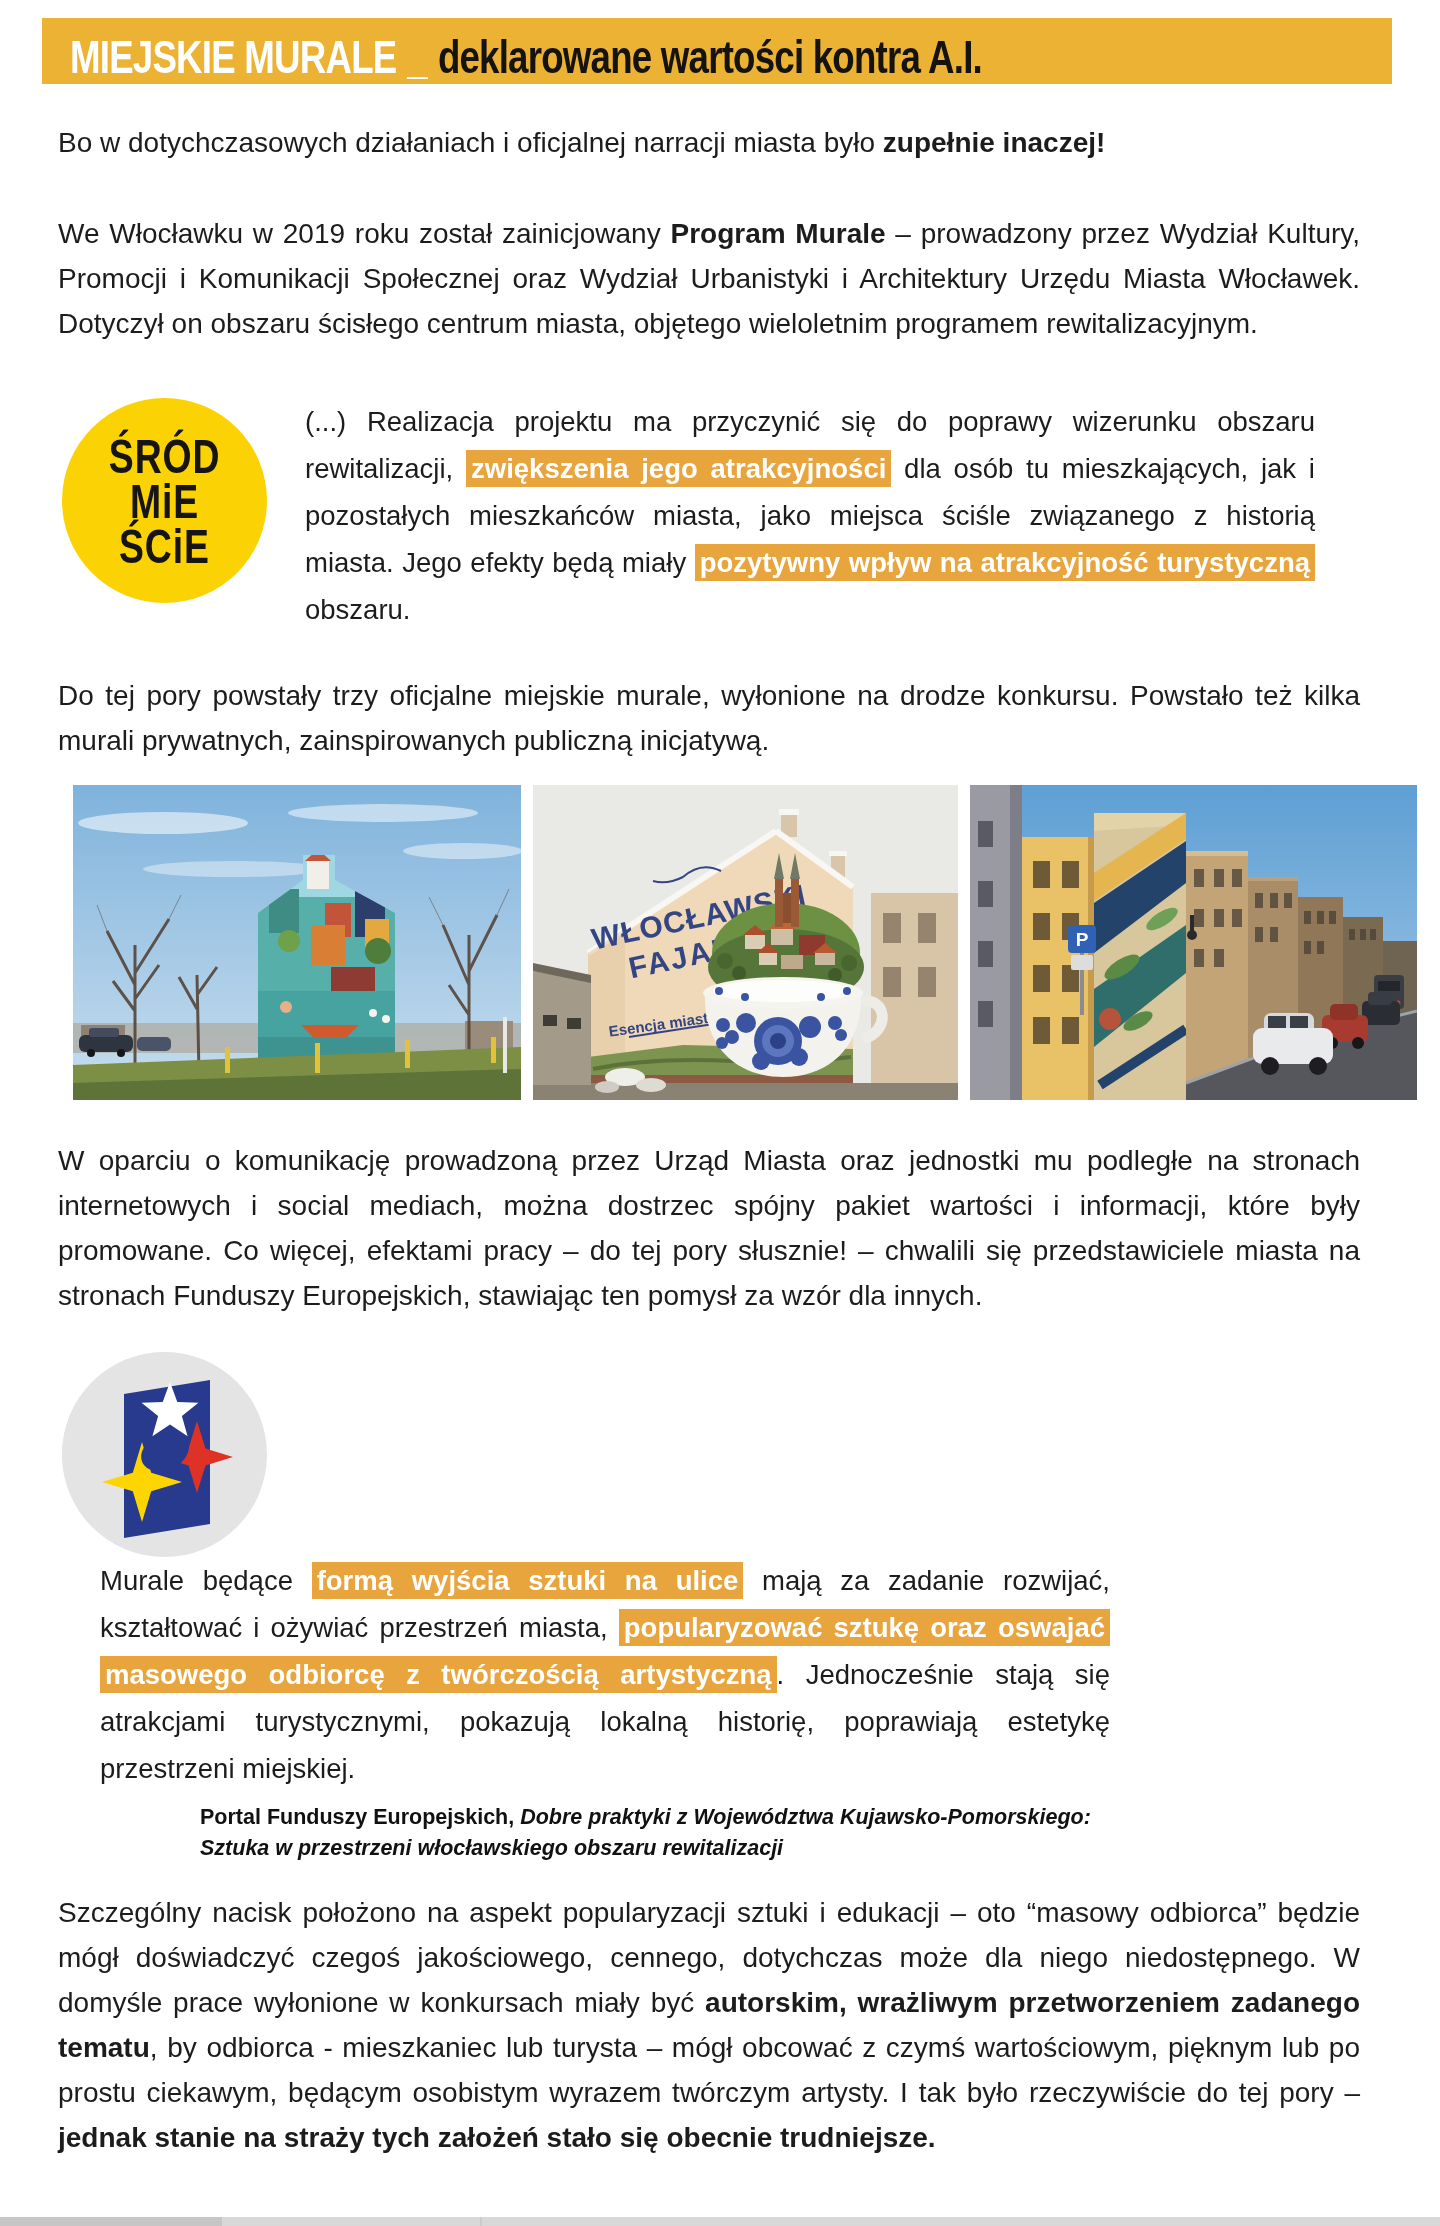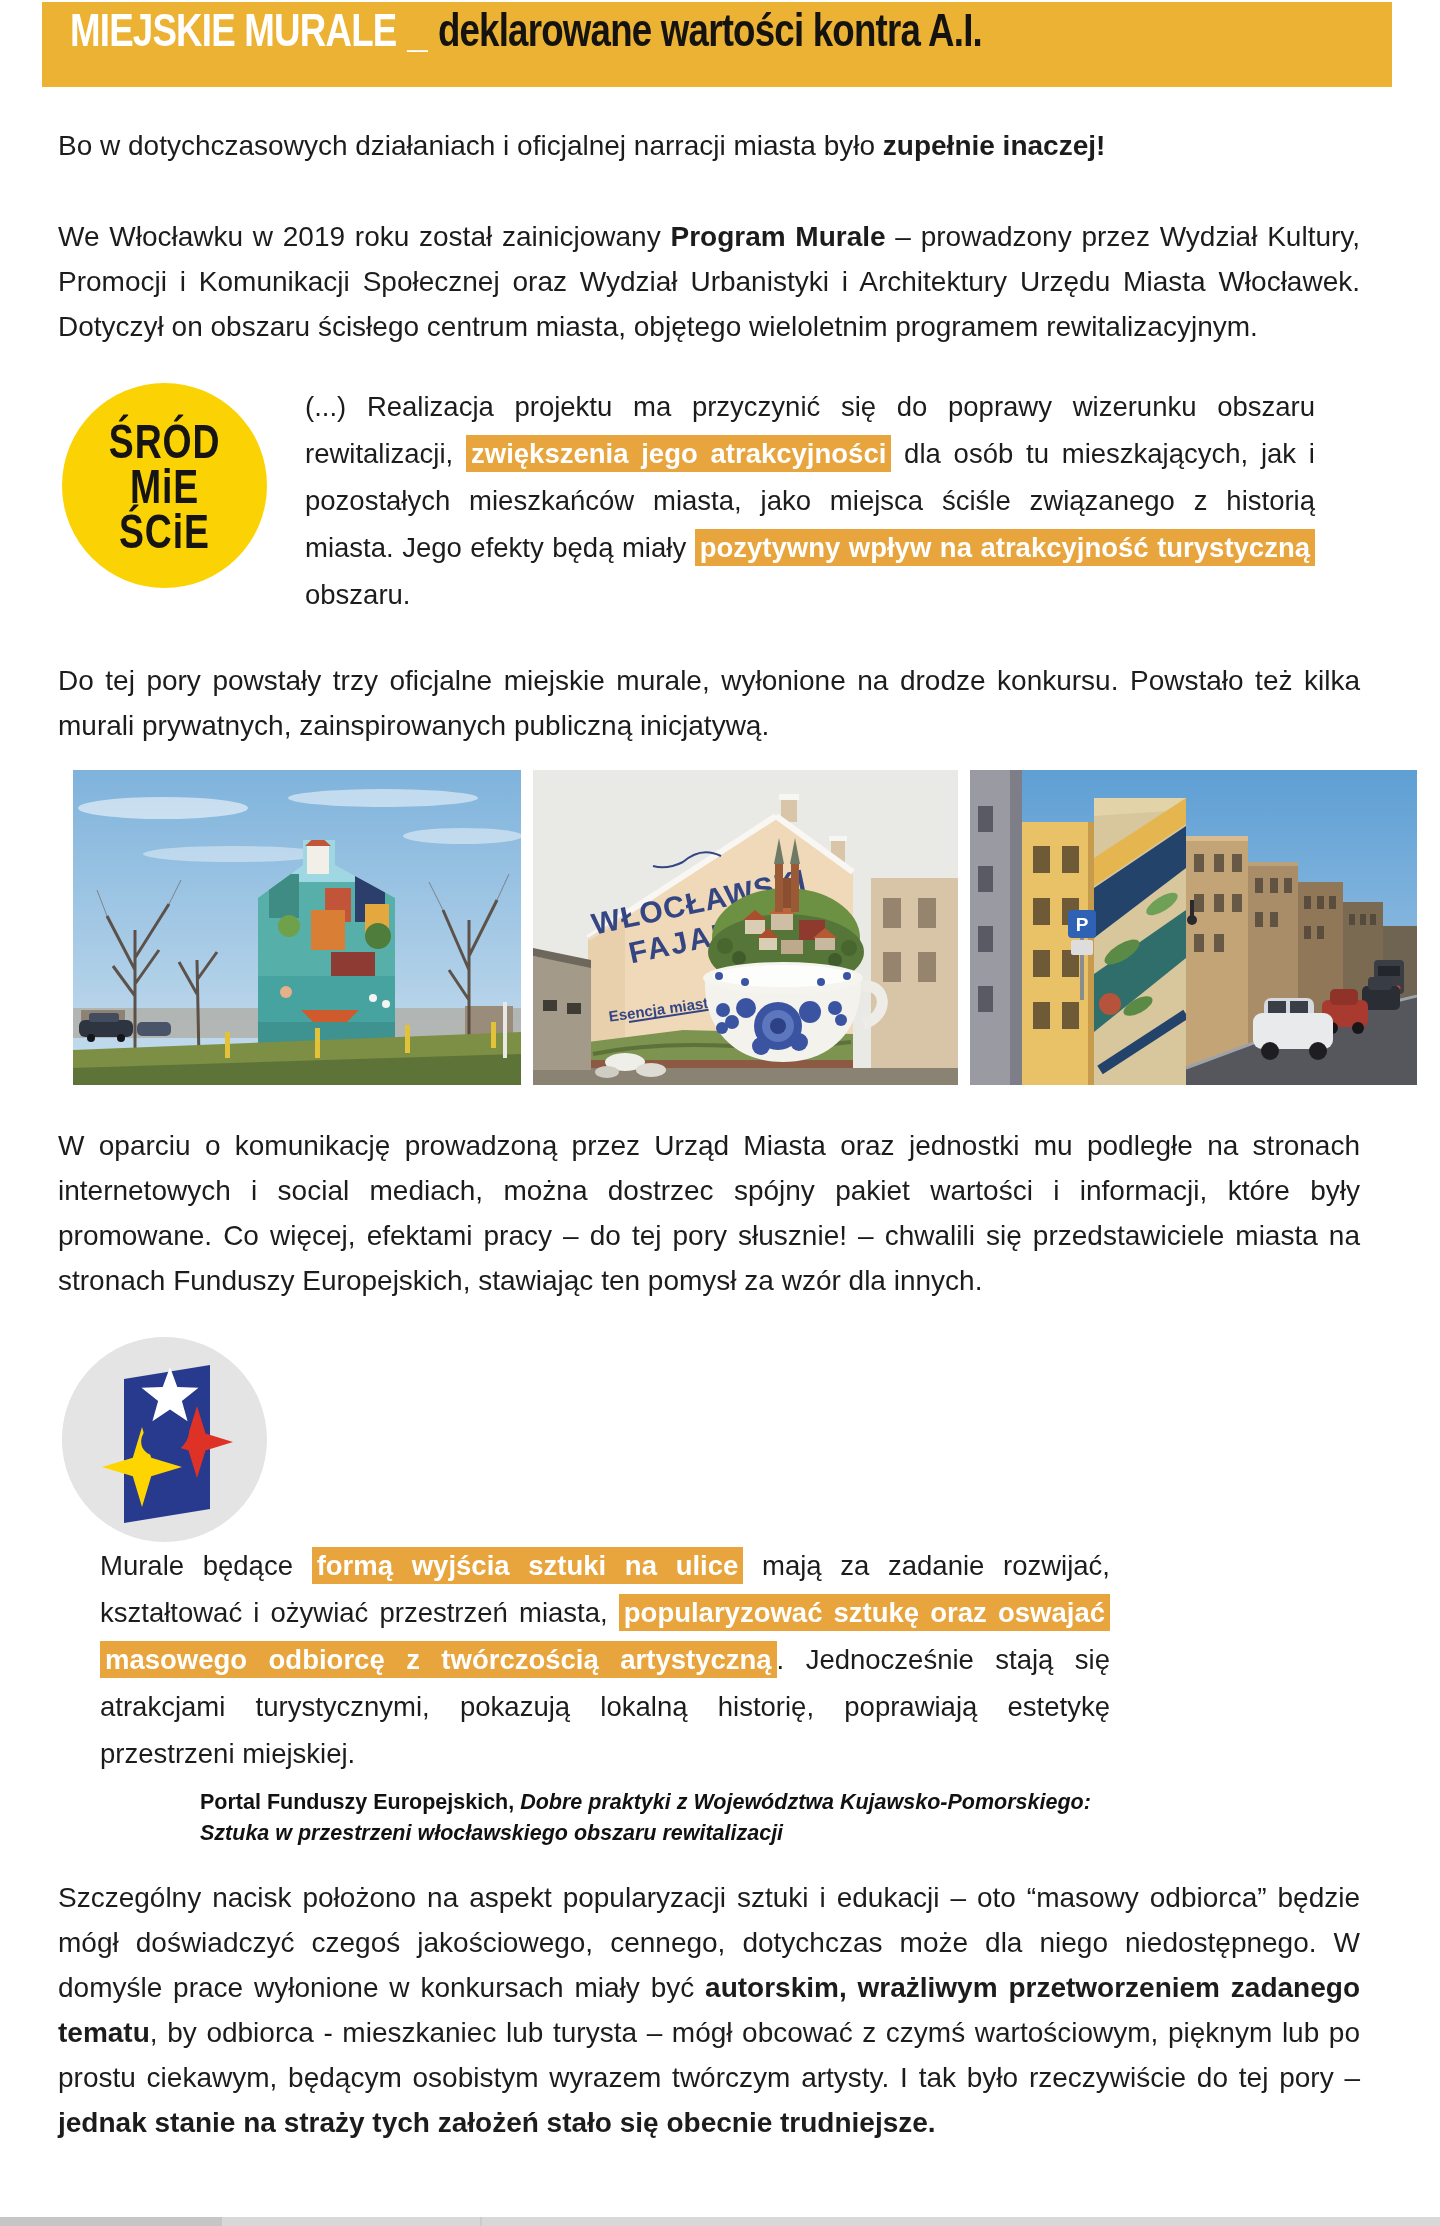--- a/index.html
+++ b/index.html
@@ -3,22 +3,22 @@
 <meta charset="utf-8">
 <style>
   * { margin:0; padding:0; box-sizing:border-box; }
   html,body { background:#ffffff; }
   body {
     width:1440px; height:2226px; position:relative; overflow:hidden;
     font-family:"Liberation Sans", sans-serif; color:#1c1c1c;
   }
   
   .banner {
-    margin:2px 48px 0 42px; height:85px; background:#ECB234;
-    display:flex; align-items:flex-start; padding-left:28px; overflow:hidden;
+    margin:18px 48px 0 42px; height:66px; background:#ECB234;
+    display:flex; align-items:flex-end; padding-left:28px; overflow:hidden;
   }
   .banner-text {
     font-size:47px; font-weight:bold; white-space:nowrap;
     transform:scaleX(0.78); transform-origin:0 50%; letter-spacing:-1px;
   }
   .title-white { color:#ffffff; }
   .title-sep   { color:#ffffff; margin:0 14px; }
   .title-black { color:#151310; }
   
   .content { margin:0 80px 0 58px; }
@@ -33,21 +33,21 @@
   .seg-b  { font-weight:bold; }
   .seg-i  { font-style:italic; }
   .seg-bi { font-weight:bold; font-style:italic; }
   .seg-h  {
     background:#E8A53E; color:#ffffff; font-weight:bold;
     padding:3px 5px; box-decoration-break:clone; -webkit-box-decoration-break:clone;
   }
   .seg-d  { color:#E9B53C; font-size:22px; letter-spacing:4px; margin-right:8px; }
   
   .quote-row { display:flex; margin-left:62px; margin-right:75px; }
-  #quote1 { margin-top:34px; }
+  #quote1 { margin-top:52px; }
   #quote2 { margin-top:34px;flex-direction:column; }
   .logo-circle { width:205px; height:205px; border-radius:50%; flex:0 0 auto; overflow:hidden; }
   .srod {
     background:#FBD304; display:flex; flex-direction:column;
     align-items:center; justify-content:center;
   }
   .srod-line {
     font-size:44px; font-weight:800; line-height:45px; letter-spacing:1px;
     color:#171513; transform:scale(0.85,1.1);
   }

